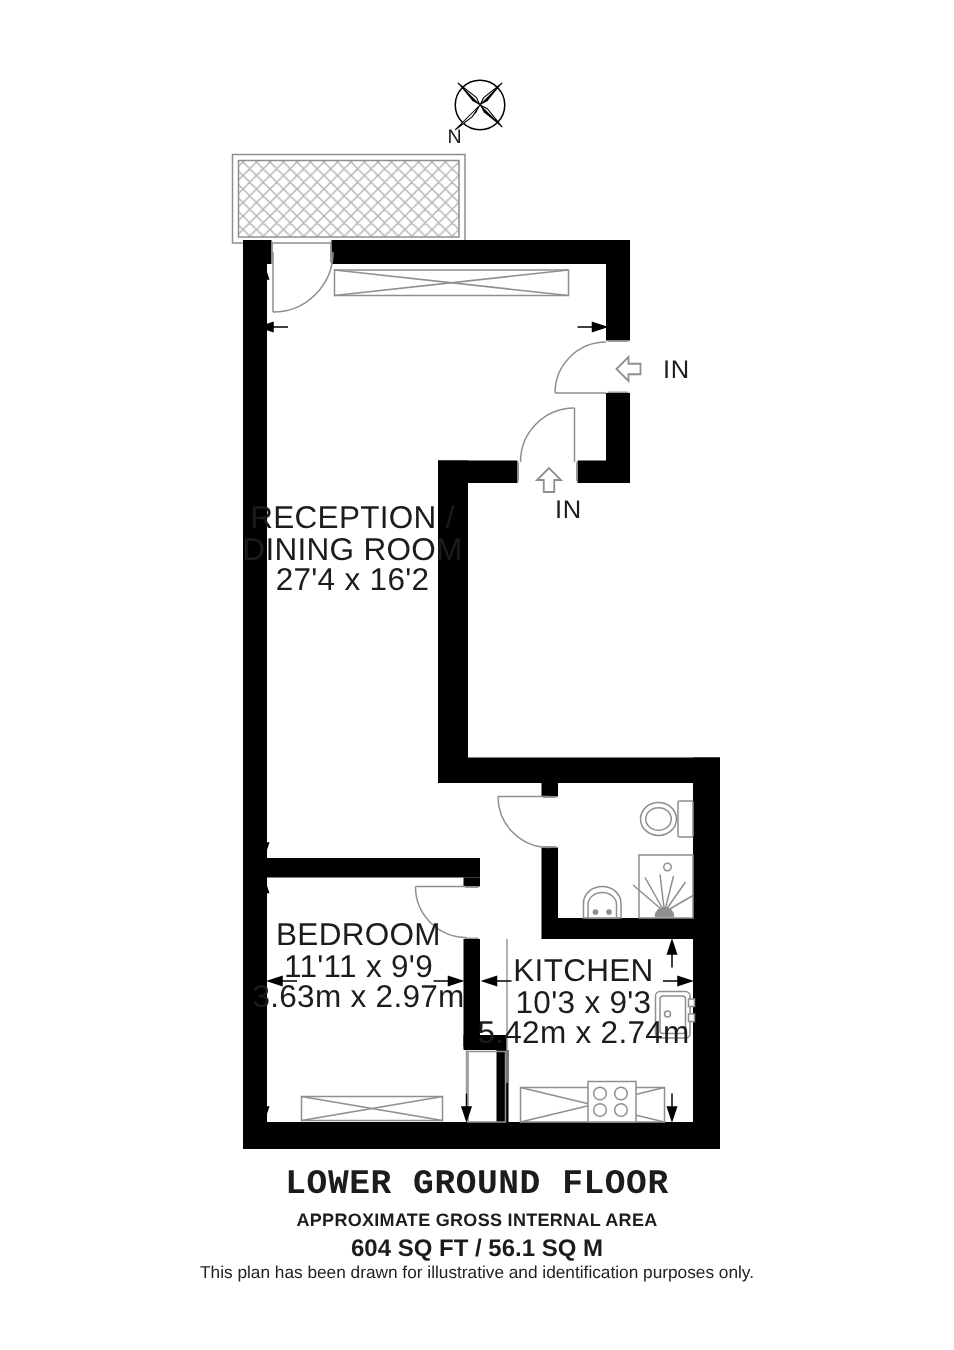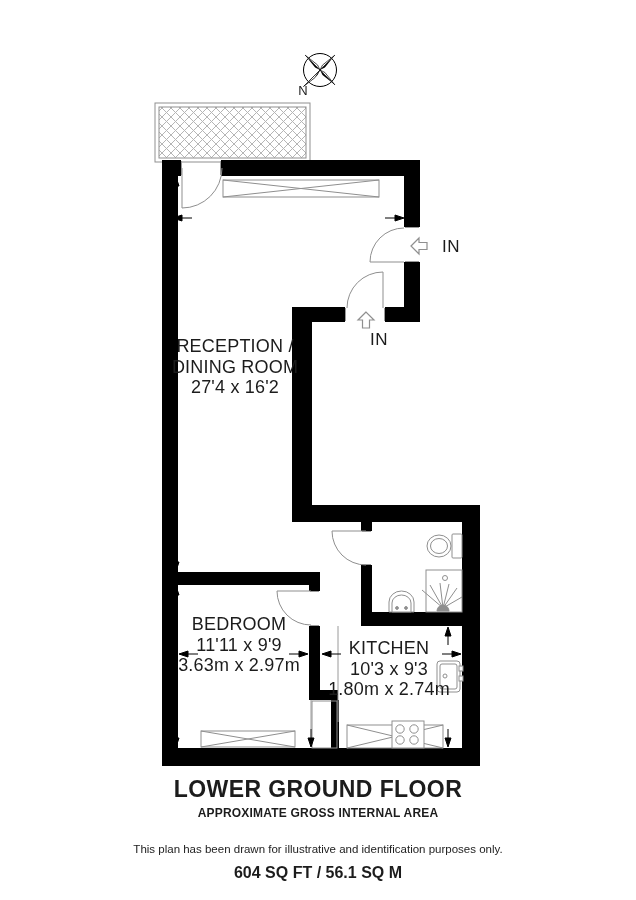--- a/index.html
+++ b/index.html
@@ -4,21 +4,21 @@
 <style>
   html,body{margin:0;padding:0;background:#fff;}
   #canvas{
     position:relative;width:636px;height:900px;background:#ffffff;
     font-family:"Liberation Sans","DejaVu Sans",sans-serif;
     overflow:hidden;color:#111;
   }
   #plan-svg{position:absolute;left:0;top:0;}
   .label{position:absolute;transform:translateX(-50%);text-align:center;
     white-space:nowrap;color:#1c1c1c;}
-  .room-label{font-size:18px;line-height:20.5px;letter-spacing:.2px;}
+  .room-label{font-size:21px;line-height:20.5px;letter-spacing:.2px;}
   .in-label{font-size:17px;letter-spacing:.5px;padding-left:26px;}
   .floor-title{font-size:23px;font-weight:bold;letter-spacing:.4px;}
   .area-heading{font-size:12px;font-weight:bold;letter-spacing:.2px;text-align:center;}
   .area-value{font-size:16px;font-weight:bold;}
   .disclaimer{font-size:11.5px;color:#222;}
   .compass-n{font-size:13px;}
 </style>
 </head>
 <body>
 
@@ -241,24 +241,24 @@
 
   <div class="label room-label" style="left:239px;top:614px;">
     <div>BEDROOM</div>
     <div>11'11 x 9'9</div>
     <div>3.63m x 2.97m</div>
   </div>
 
   <div class="label room-label" style="left:389px;top:638px;">
     <div>KITCHEN</div>
     <div>10'3 x 9'3</div>
-    <div>1.80m x 2.74m</div>
+    <div>5.42m x 2.74m</div>
   </div>
 
   <div class="label in-label" style="left:438px;top:237px;">IN</div>
   <div class="label in-label" style="left:366px;top:330px;">IN</div>
 
-  <div class="label floor-title" style="left:318px;top:776px;">LOWER GROUND FLOOR</div>
+  <div class="label floor-title" style="left:318px;top:776px;font-family:Liberation Mono, monospace;">LOWER GROUND FLOOR</div>
   <div class="label area-heading" style="left:318px;top:806px;">APPROXIMATE GROSS INTERNAL AREA</div>
-  <div class="label area-value" style="left:318px;top:864px;">604 SQ FT / 56.1 SQ M</div>
+  <div class="label area-value" style="left:318px;top:824px;">604 SQ FT / 56.1 SQ M</div>
   <div class="label disclaimer" style="left:318px;top:843px;">This plan has been drawn for illustrative and identification purposes only.</div>
 
 </div>
 
 </body></html>

